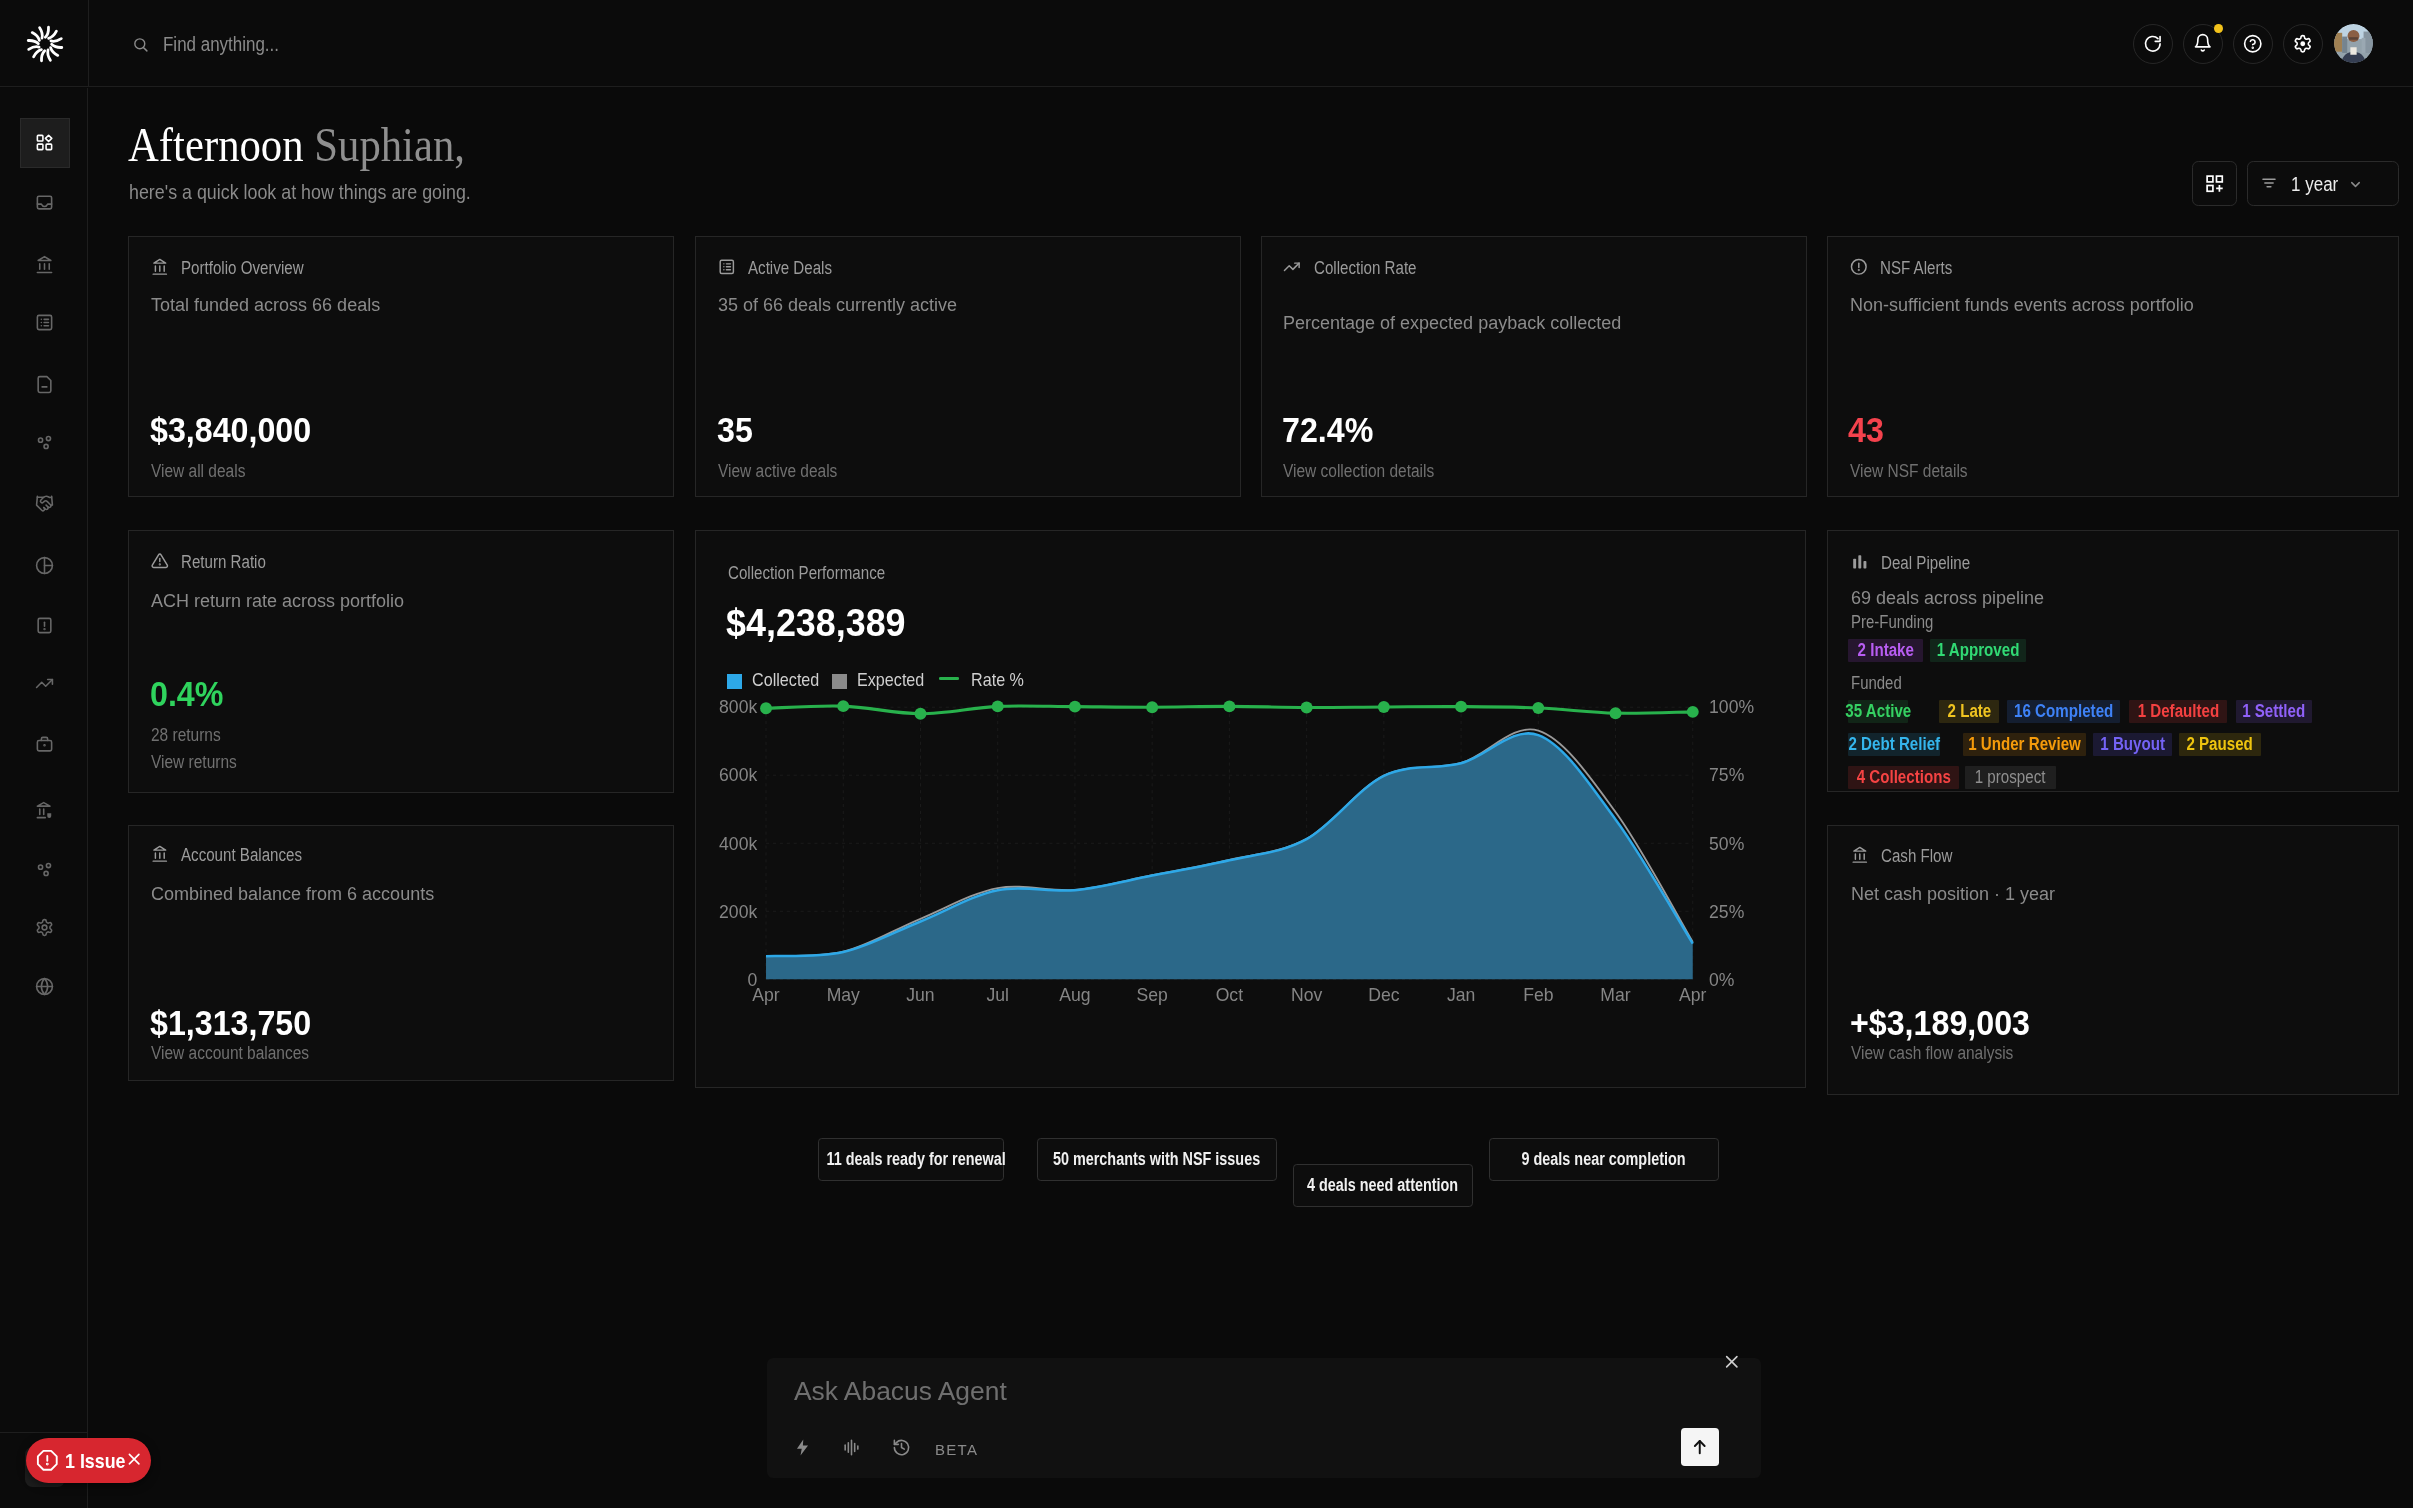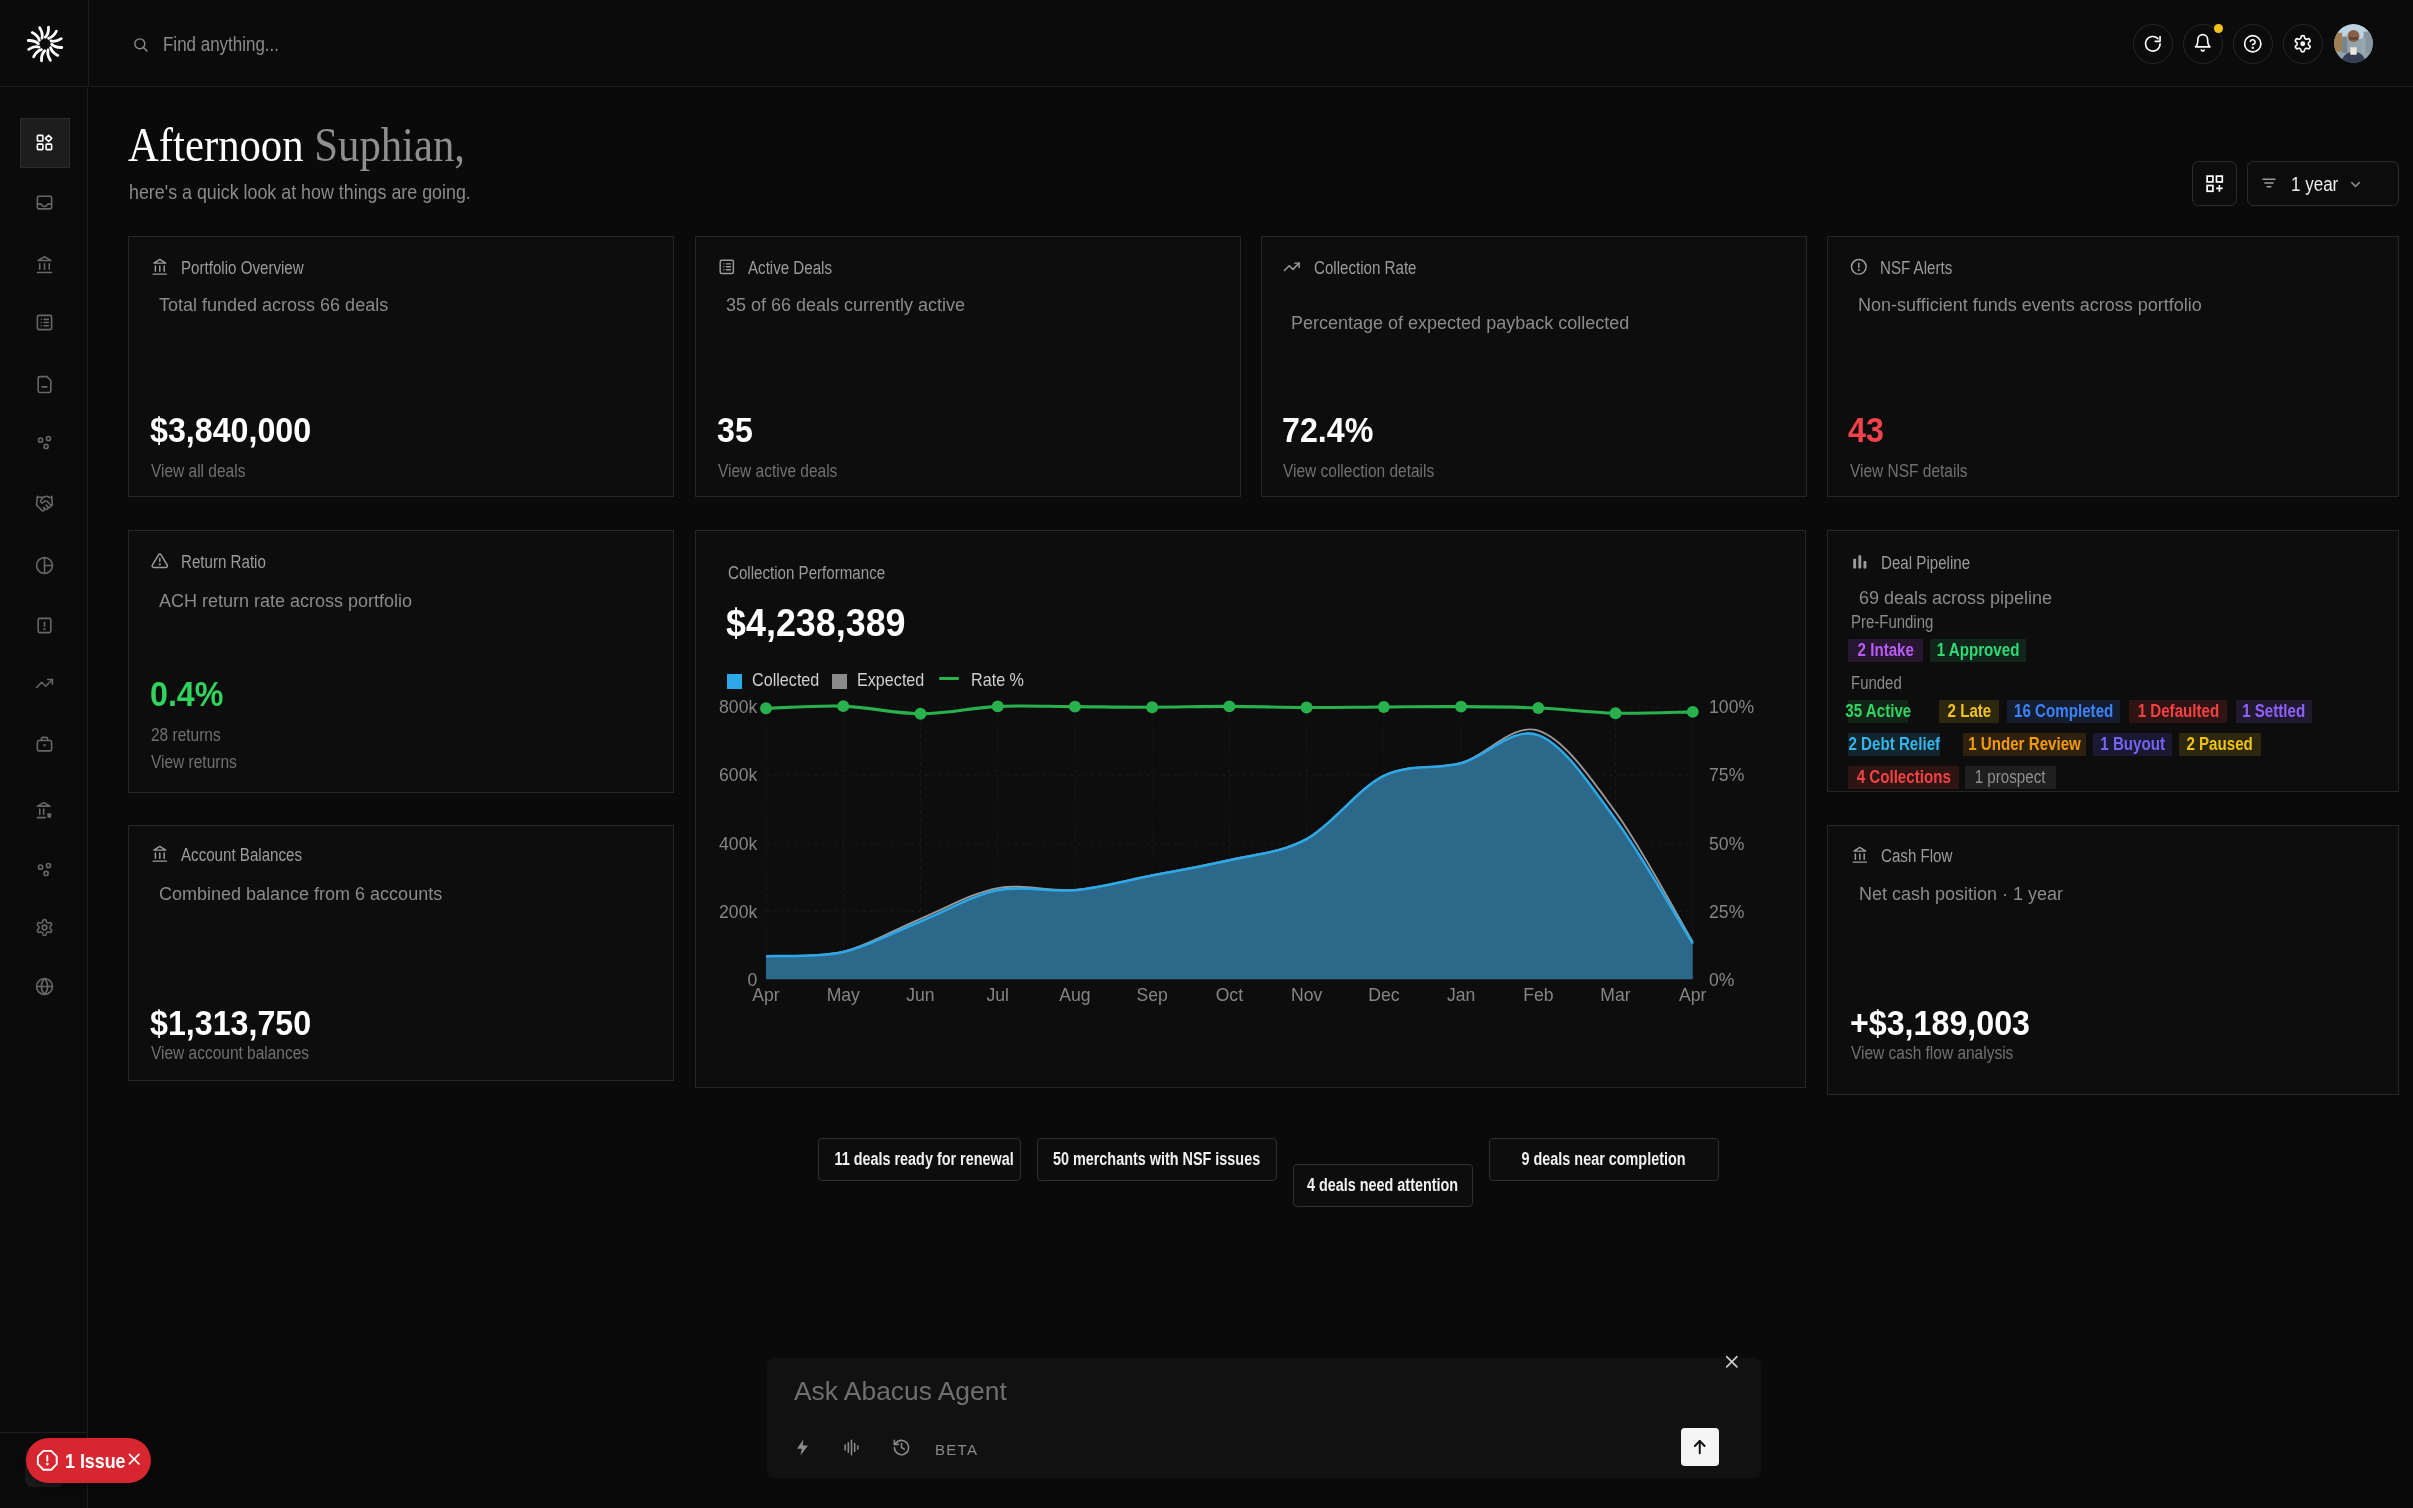--- a/index.html
+++ b/index.html
@@ -4,21 +4,21 @@
 <style>
   * { margin:0; padding:0; box-sizing:border-box; }
   html,body { width:2413px; height:1508px; background:#0a0a0a; overflow:hidden;
     font-family:"Liberation Sans", sans-serif; position:relative; }
   .abs { position:absolute; }
   .topbar { left:0; top:0; width:2413px; height:87px; background:#0b0b0b; border-bottom:0.6px solid #1e1e1e; }
   .sidebar { left:0; top:88px; width:88px; height:1420px; background:#0b0b0b; border-right:0.6px solid #1e1e1e; }
   .navactive { left:19.5px; top:118px; width:50px; height:50px; background:#1d1d1d; border:0.6px solid #2a2a2a; }
   .card { background:#0d0d0d; border:0.6px solid #262626; }
   .cardtitle { font-size:18px; color:#9b9b9b; transform:scaleX(0.84); transform-origin:0 50%; white-space:nowrap; }
-  .carddesc { font-size:18px; color:#8b8b8b; white-space:nowrap;margin-left:8px; }
+  .carddesc { font-size:18px; color:#8b8b8b; white-space:nowrap; }
   .bignum { font-size:35px; font-weight:700; color:#fff; transform:scaleX(0.92); transform-origin:0 50%; white-space:nowrap; }
   .viewlink { font-size:18px; color:#707070; transform:scaleX(0.86); transform-origin:0 50%; white-space:nowrap; }
   .ctrlbtn { border:0.6px solid #2b2b2b; border-radius:6.3px; background:#0c0c0c; }
   .tag { position:absolute; height:22.6px; border-radius:1px; font-size:17.6px; font-weight:700;
          display:flex; align-items:center; justify-content:center; white-space:nowrap; }
   .tag span { transform:scaleX(0.86); transform-origin:50% 50%; display:inline-block; }
   .chipbtn { position:absolute; height:43px; border:0.6px solid #303030; border-radius:3.8px; background:#0d0d0d;
          color:#f0f0f0; font-size:18px; font-weight:700; display:flex; align-items:center; justify-content:center; white-space:nowrap; }
   .chipbtn span { transform:scaleX(0.8); transform-origin:50% 50%; display:inline-block; }
   .circbtn { position:absolute; width:40px; height:40px; border-radius:50%; border:0.6px solid #262626; top:24px; }
@@ -324,21 +324,21 @@
     <line x1="6" y1="18" x2="6" y2="11"></line>
     <line x1="12" y1="18" x2="12" y2="11"></line>
     <line x1="18" y1="18" x2="18" y2="11"></line>
     <polygon points="12 2 20 7 4 7"></polygon>
   </svg>
 <div class="abs cardtitle" style="left:1881px;top:846px;">Cash Flow</div>
 <div class="abs carddesc" style="left:1851px;top:884px;">Net cash position · 1 year</div>
 <div class="abs bignum" style="left:1850px;top:1003px;">+$3,189,003</div>
 <div class="abs viewlink" style="left:1851px;top:1043px;">View cash flow analysis</div>
 
-<div class="chipbtn" style="left:818px;top:1138px;width:203px;padding-left:10px;">
+<div class="chipbtn" style="left:818px;top:1138px;width:186px;padding-left:10px;">
     <span>11 deals ready for renewal</span>
   </div>
 <div class="chipbtn" style="left:1037px;top:1138px;width:240px;">
     <span>50 merchants with NSF issues</span>
   </div>
 <div class="chipbtn" style="left:1293px;top:1164px;width:180px;">
     <span>4 deals need attention</span>
   </div>
 <div class="chipbtn" style="left:1489px;top:1138px;width:230px;">
     <span>9 deals near completion</span>

